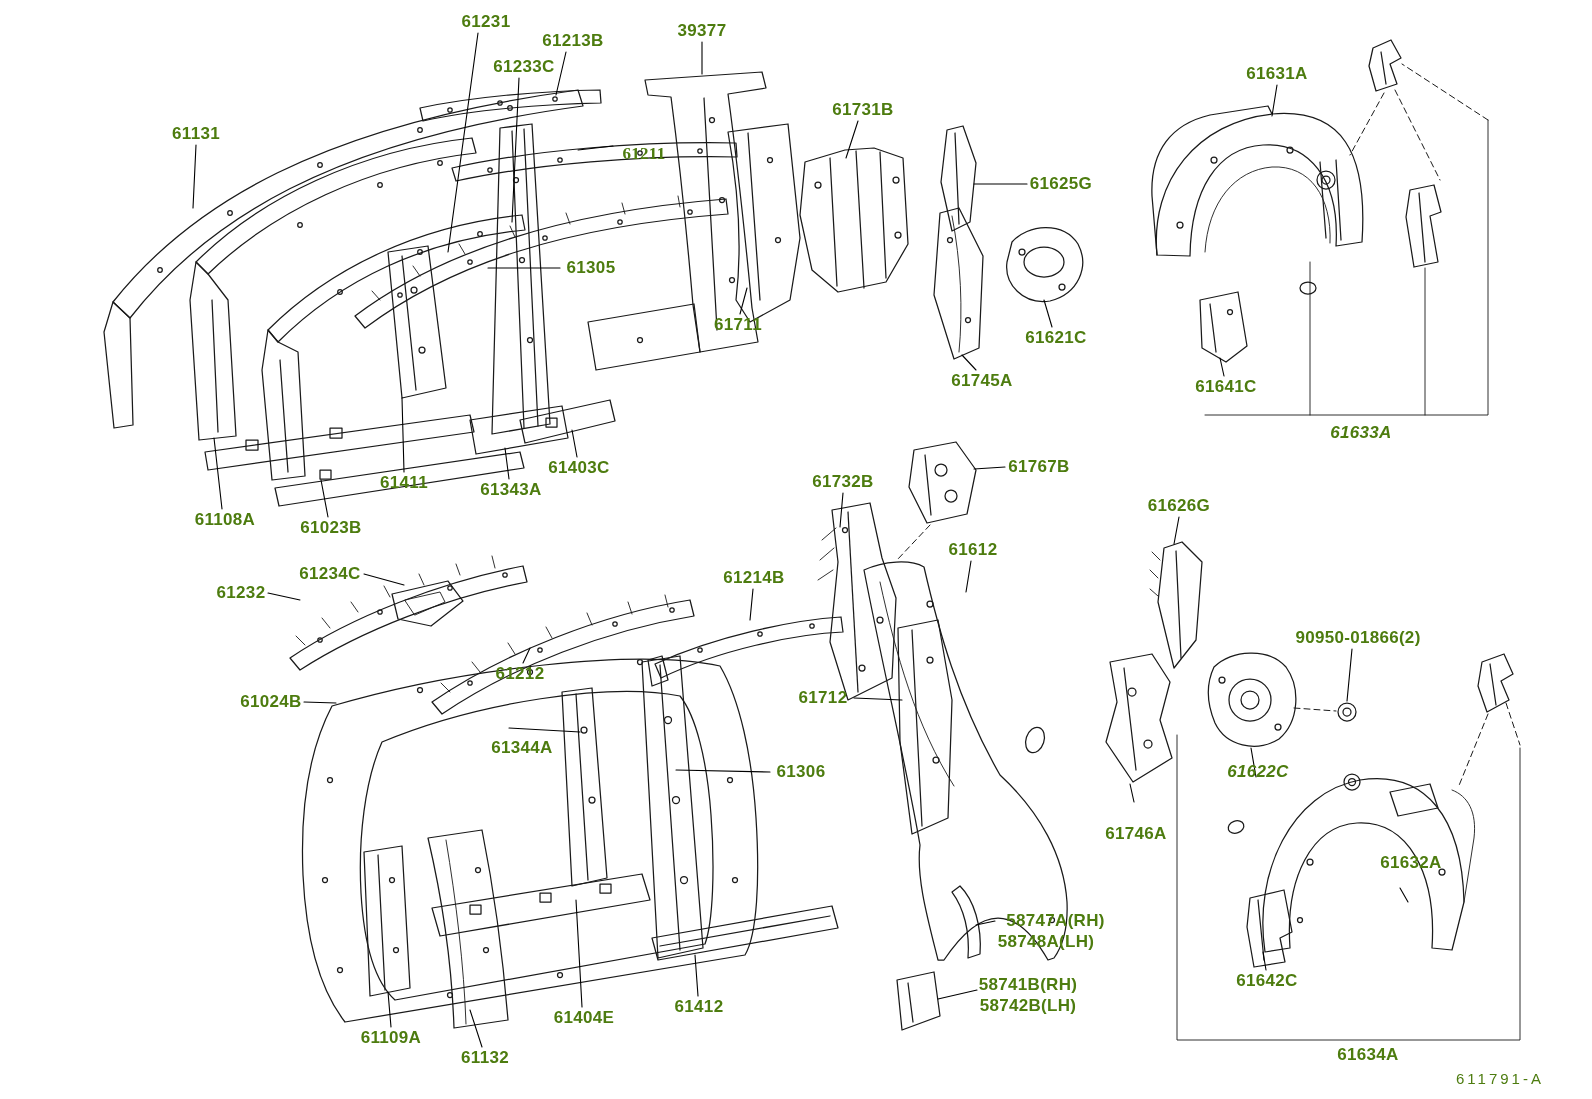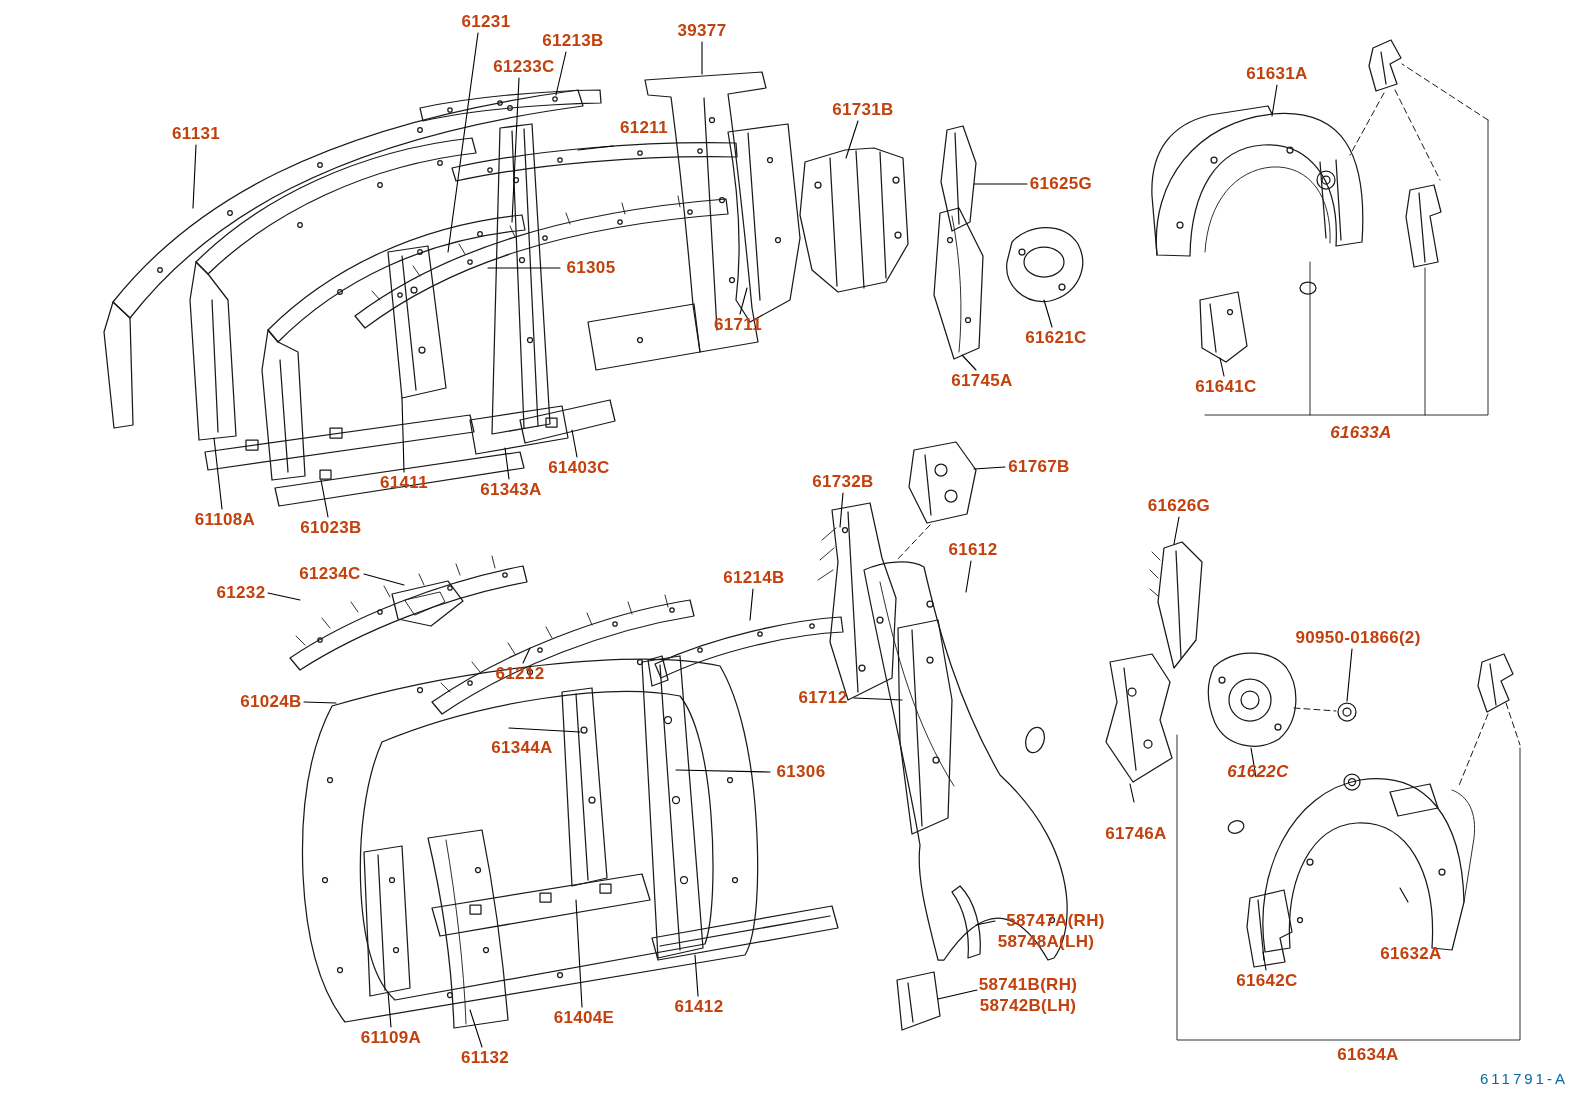--- a/index.html
+++ b/index.html
@@ -6,23 +6,23 @@
   #canvas{position:relative;width:1592px;height:1099px;background:#fff;overflow:hidden;
           font-family:"Liberation Sans",sans-serif;}
   #art{position:absolute;left:0;top:0;}
   #art path,#art polyline,#art line,#art circle,#art ellipse,#art rect{
       fill:none;stroke:#1a1a1a;stroke-width:1.25;stroke-linejoin:round;stroke-linecap:round;}
   #art .thin{stroke-width:0.9;}
   #art .dash{stroke-dasharray:6 4;stroke-width:1;}
   #art .leader{stroke:#000;stroke-width:1.1;}
   #labels{position:absolute;left:0;top:0;width:100%;height:100%;pointer-events:none;}
   .part-label{position:absolute;transform:translate(-50%,-50%);
-      font:bold 17px "Liberation Sans",sans-serif;color:#c2410c;white-space:nowrap;letter-spacing:.3px;}
+      font:bold 17px "Liberation Sans",sans-serif;color:#4d7c0f;white-space:nowrap;letter-spacing:.3px;}
   .doc-number{position:absolute;transform:translate(-50%,-50%);
-      font:15px "Liberation Sans",sans-serif;color:#0369a1;letter-spacing:3px;white-space:nowrap;margin-left:24px;}
+      font:15px "Liberation Sans",sans-serif;color:#4d7c0f;letter-spacing:3px;white-space:nowrap;}
 </style>
 </head>
 <body>
 
 <div id="canvas">
 
   <svg id="art" width="1592" height="1099" viewBox="0 0 1592 1099" xmlns="http://www.w3.org/2000/svg">
 
     <g>
       <path d="M113,302 C190,205 320,125 578,90 L583,106 C330,140 205,222 130,318 Z"></path>
@@ -414,21 +414,21 @@
       <polyline points="698,996 695,955" class="leader"></polyline>
       <polyline points="482,1047 470,1010" class="leader"></polyline>
     </svg>
 
   <div id="labels">
       <div class="part-label" style="left: 486px; top: 22px;">61231</div>
       <div class="part-label" style="left: 573px; top: 41px;">61213B</div>
       <div class="part-label" style="left: 524px; top: 67px;">61233C</div>
       <div class="part-label" style="left: 702px; top: 31px;">39377</div>
       <div class="part-label" style="left: 196px; top: 134px;">61131</div>
-      <div class="part-label" style="left: 644px; top: 128px;">61211</div>
+      <div class="part-label" style="left: 644px; top: 154px; font-family: Liberation Serif, serif;">61211</div>
       <div class="part-label" style="left: 863px; top: 110px; text-align: center;">61731B</div>
       <div class="part-label" style="left: 1061px; top: 184px;">61625G</div>
       <div class="part-label" style="left: 1277px; top: 74px;">61631A</div>
       <div class="part-label" style="left: 591px; top: 268px;">61305</div>
       <div class="part-label" style="left: 738px; top: 325px;">61711</div>
       <div class="part-label" style="left: 1056px; top: 338px;">61621C</div>
       <div class="part-label" style="left: 982px; top: 381px;">61745A</div>
       <div class="part-label" style="left: 1226px; top: 387px;">61641C</div>
       <div class="part-label" style="left: 1361px; top: 433px; font-style: italic;">61633A</div>
       <div class="part-label" style="left: 579px; top: 468px;">61403C</div>
@@ -446,21 +446,21 @@
       <div class="part-label" style="left: 520px; top: 674px;">61212</div>
       <div class="part-label" style="left: 271px; top: 702px;">61024B</div>
       <div class="part-label" style="left: 823px; top: 698px;">61712</div>
       <div class="part-label" style="left: 1358px; top: 638px;">90950-01866(2)</div>
       <div class="part-label" style="left: 477px; top: 748px; margin-left: 45px;">61344A</div>
       <div class="part-label" style="left: 801px; top: 772px;">61306</div>
       <div class="part-label" style="left: 1258px; top: 772px; font-style: italic;">61622C</div>
       <div class="part-label" style="left: 1136px; top: 813px; margin-top: 21px;">61746A</div>
       <div class="part-label" style="left: 1046px; top: 921px; padding-left: 19px;">58747A(RH)</div>
       <div class="part-label" style="left: 1046px; top: 942px;">58748A(LH)</div>
-      <div class="part-label" style="left: 1411px; top: 954px; text-align: right;">61632A</div>
+      <div class="part-label" style="left: 1411px; top: 863px; text-align: right;">61632A</div>
       <div class="part-label" style="left: 1028px; top: 985px;">58741B(RH)</div>
       <div class="part-label" style="left: 1028px; top: 1006px;">58742B(LH)</div>
       <div class="part-label" style="left: 1267px; top: 981px;">61642C</div>
       <div class="part-label" style="left: 391px; top: 1038px;">61109A</div>
       <div class="part-label" style="left: 584px; top: 1018px;">61404E</div>
       <div class="part-label" style="left: 699px; top: 1007px;">61412</div>
       <div class="part-label" style="left: 1368px; top: 1055px;">61634A</div>
       <div class="part-label" style="left: 485px; top: 1058px;">61132</div>
     </div>
 

